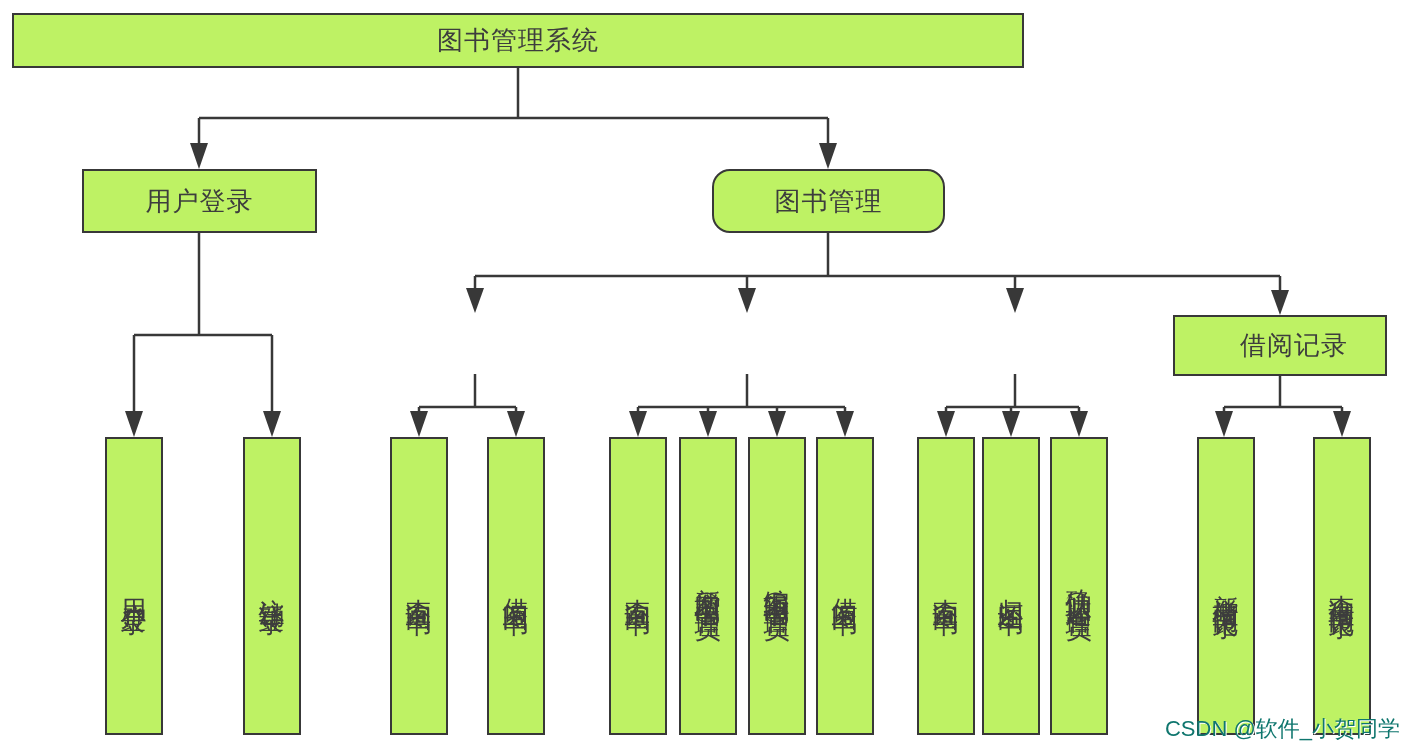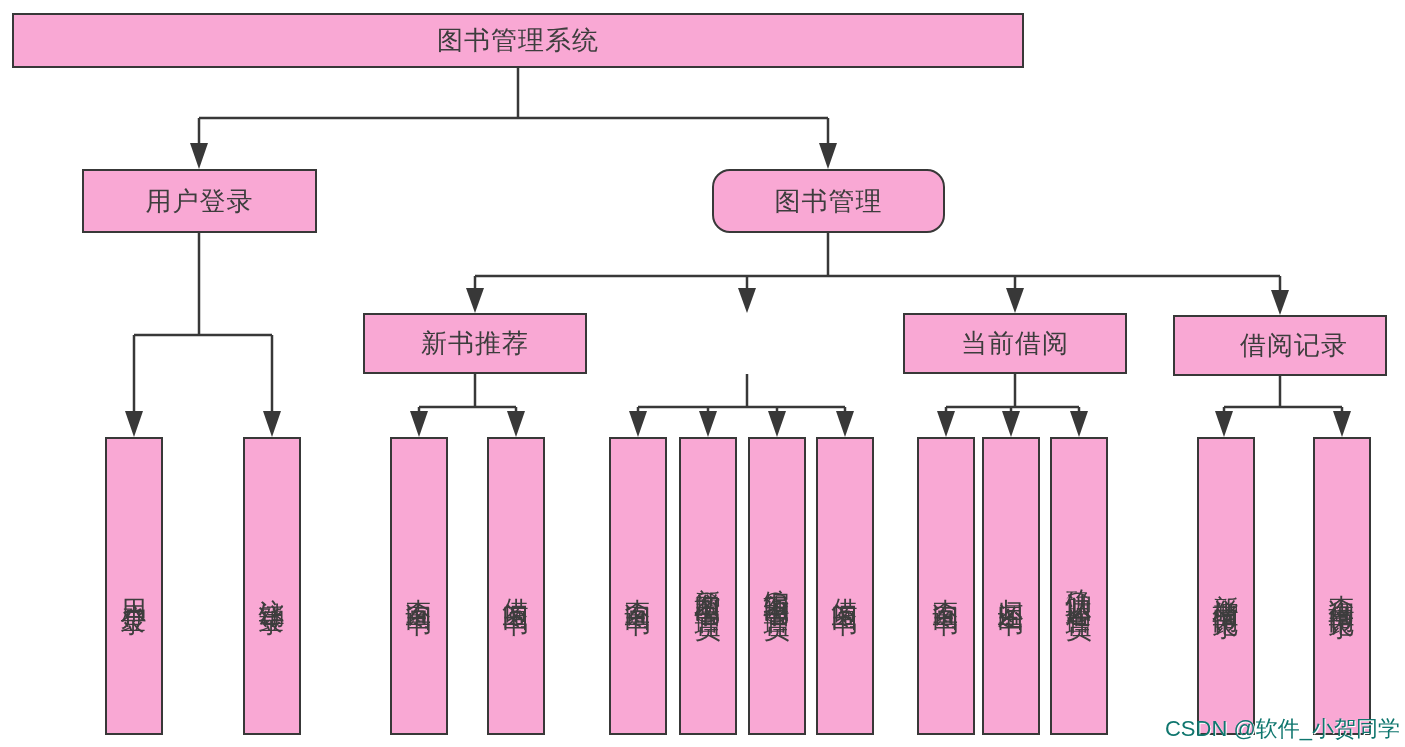--- a/index.html
+++ b/index.html
@@ -13,21 +13,21 @@
   }
   .connectors {
     position: absolute;
     left: 0; top: 0;
     width: 1405px; height: 747px;
     z-index: 1;
   }
   .node {
     position: absolute;
     box-sizing: border-box;
-    background: #f9a8d4;
+    background: #bef264;
     border: 2.5px solid #383838;
     display: flex;
     align-items: center;
     justify-content: center;
     color: #3d3d3d;
     z-index: 2;
   }
   .hbox .lbl {
     font-size: 26px;
     letter-spacing: 1px;
@@ -138,26 +138,20 @@
     <span class="lbl">图书管理系统</span>
   </div>
 
   <div class="node hbox" style="left:82px; top:169px; width:235px; height:64px;">
     <span class="lbl">用户登录</span>
   </div>
   <div class="node hbox" style="left:712px; top:169px; width:233px; height:64px;border-radius:18px;">
     <span class="lbl">图书管理</span>
   </div>
 
-  <div class="node hbox" style="left:363px; top:313px; width:224px; height:61px;">
-    <span class="lbl">新书推荐</span>
-  </div>
-  <div class="node hbox" style="left:903px; top:313px; width:224px; height:61px;">
-    <span class="lbl">当前借阅</span>
-  </div>
   <div class="node hbox" style="left:1173px; top:315px; width:214px; height:61px;padding-left:28px;">
     <span class="lbl">借阅记录</span>
   </div>
 
   <div class="node vbox" style="left:105px; top:437px; width:58px; height:298px;">
     <span class="lbl">用户登录</span>
   </div>
   <div class="node vbox" style="left:243px; top:437px; width:58px; height:298px;">
     <span class="lbl">注销登录</span>
   </div>

